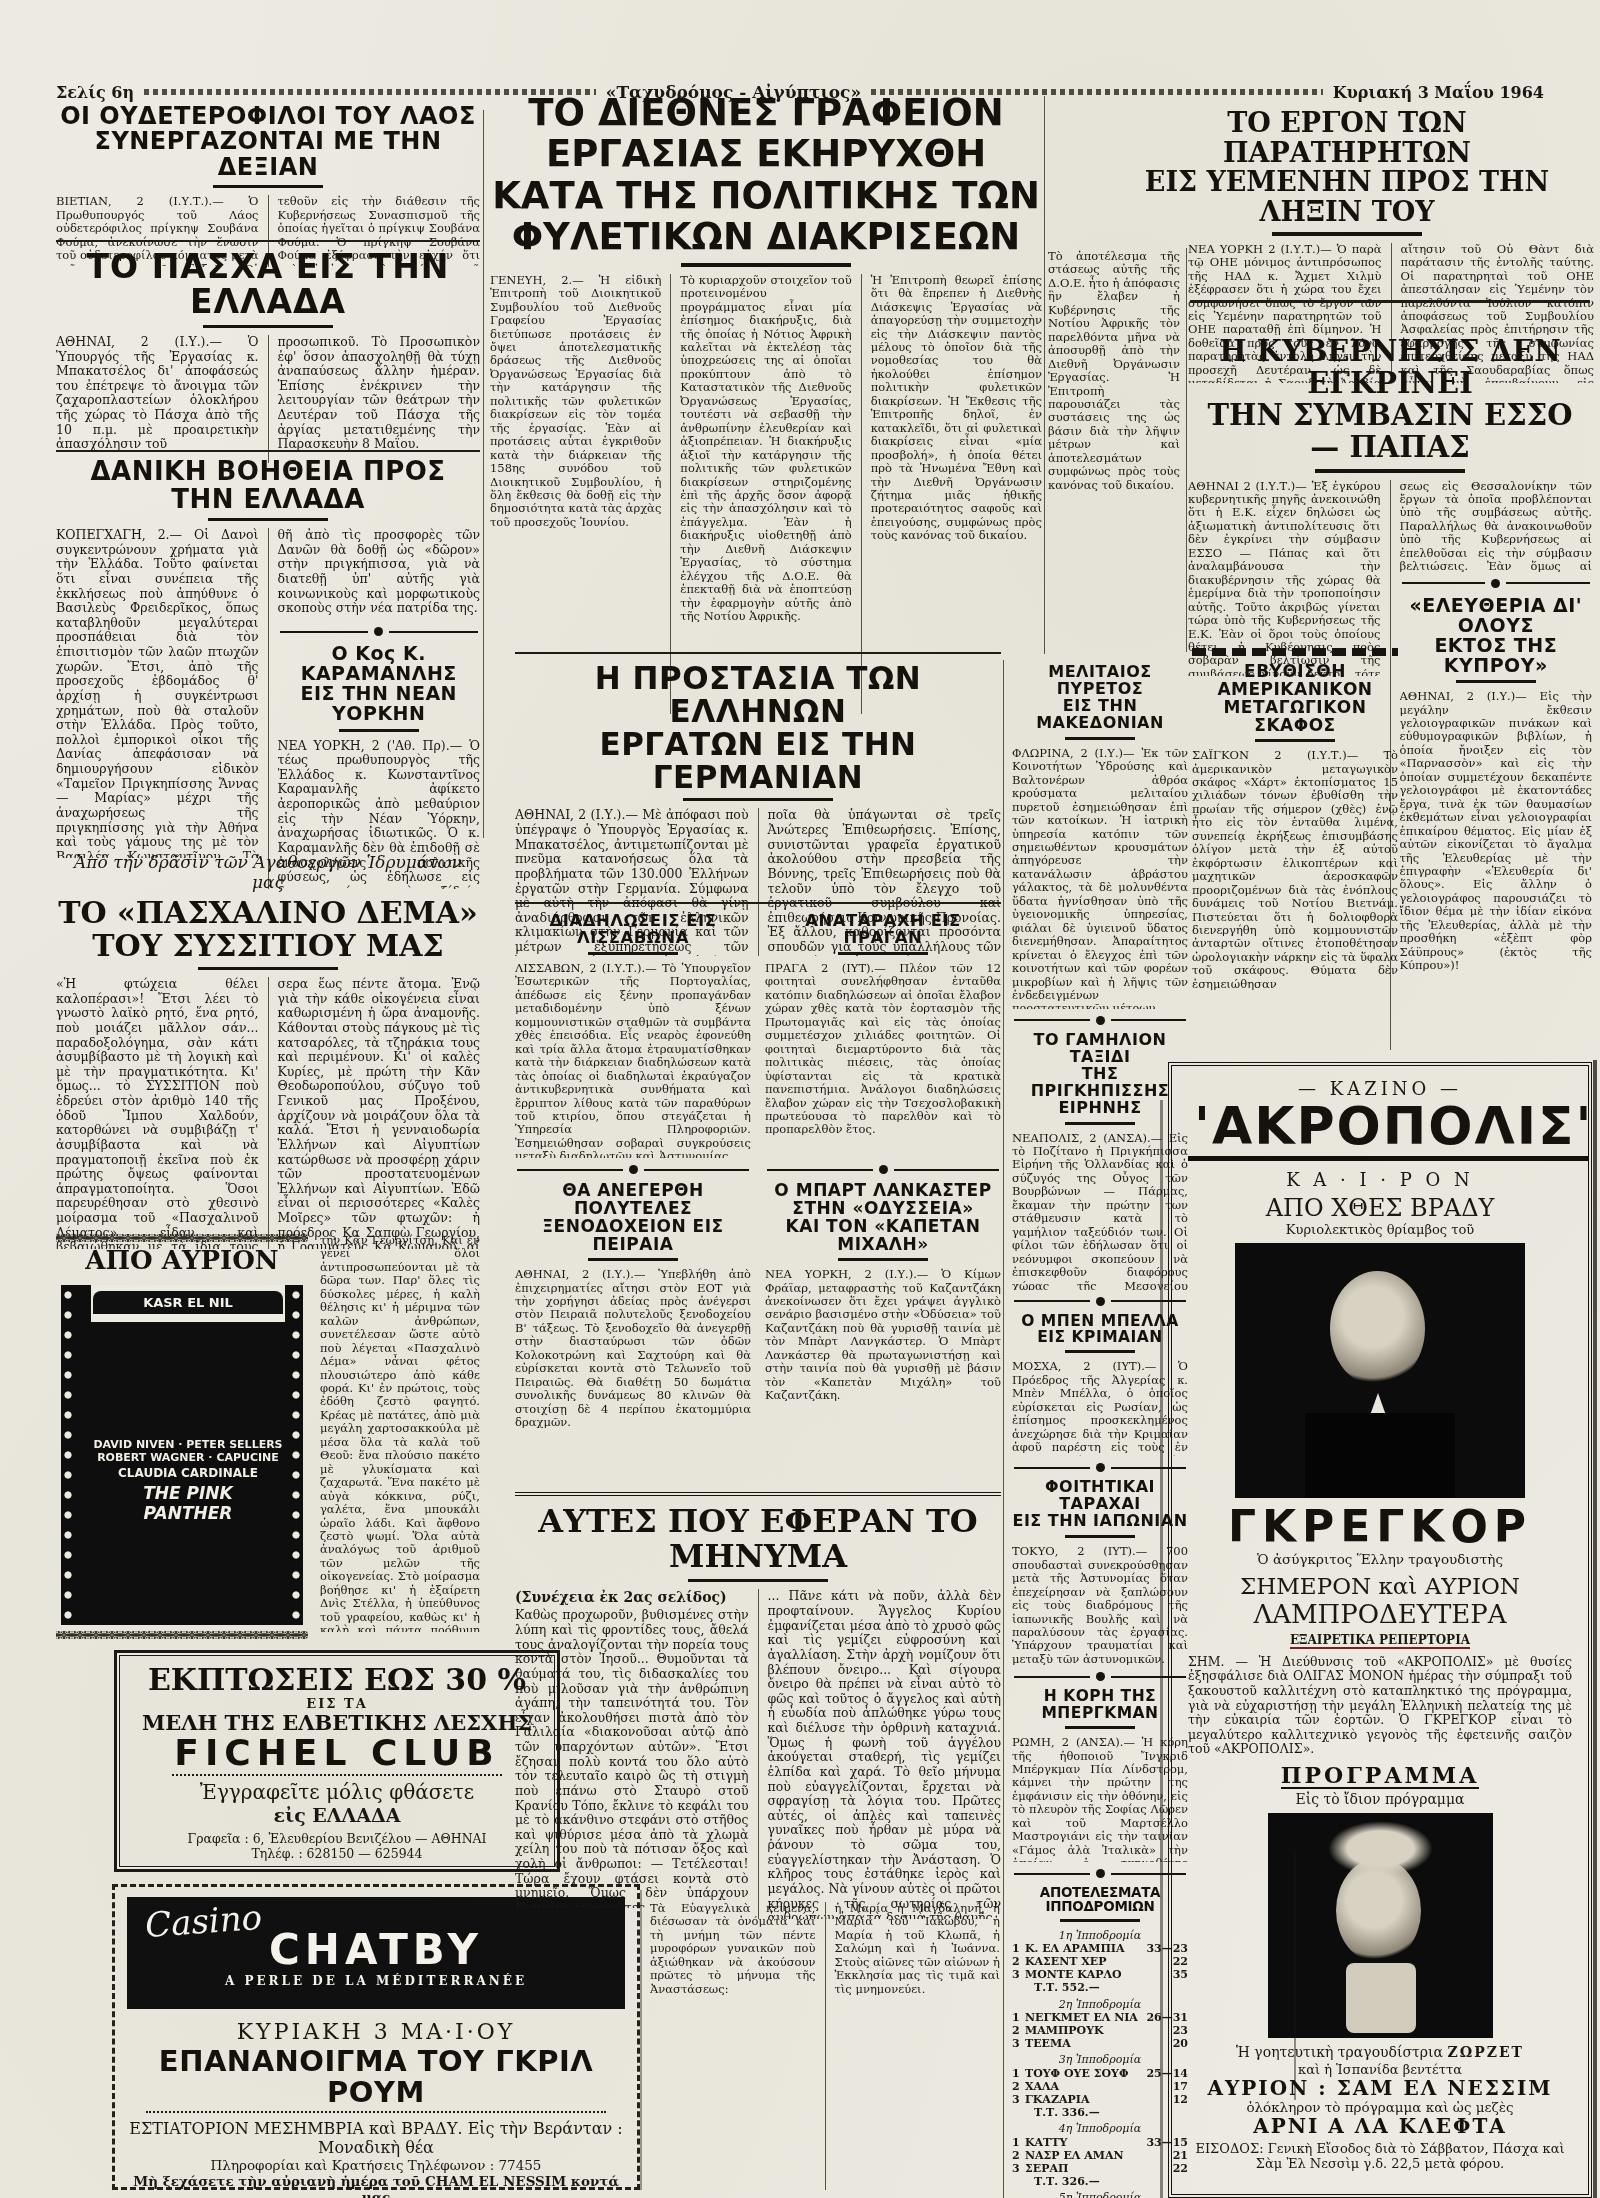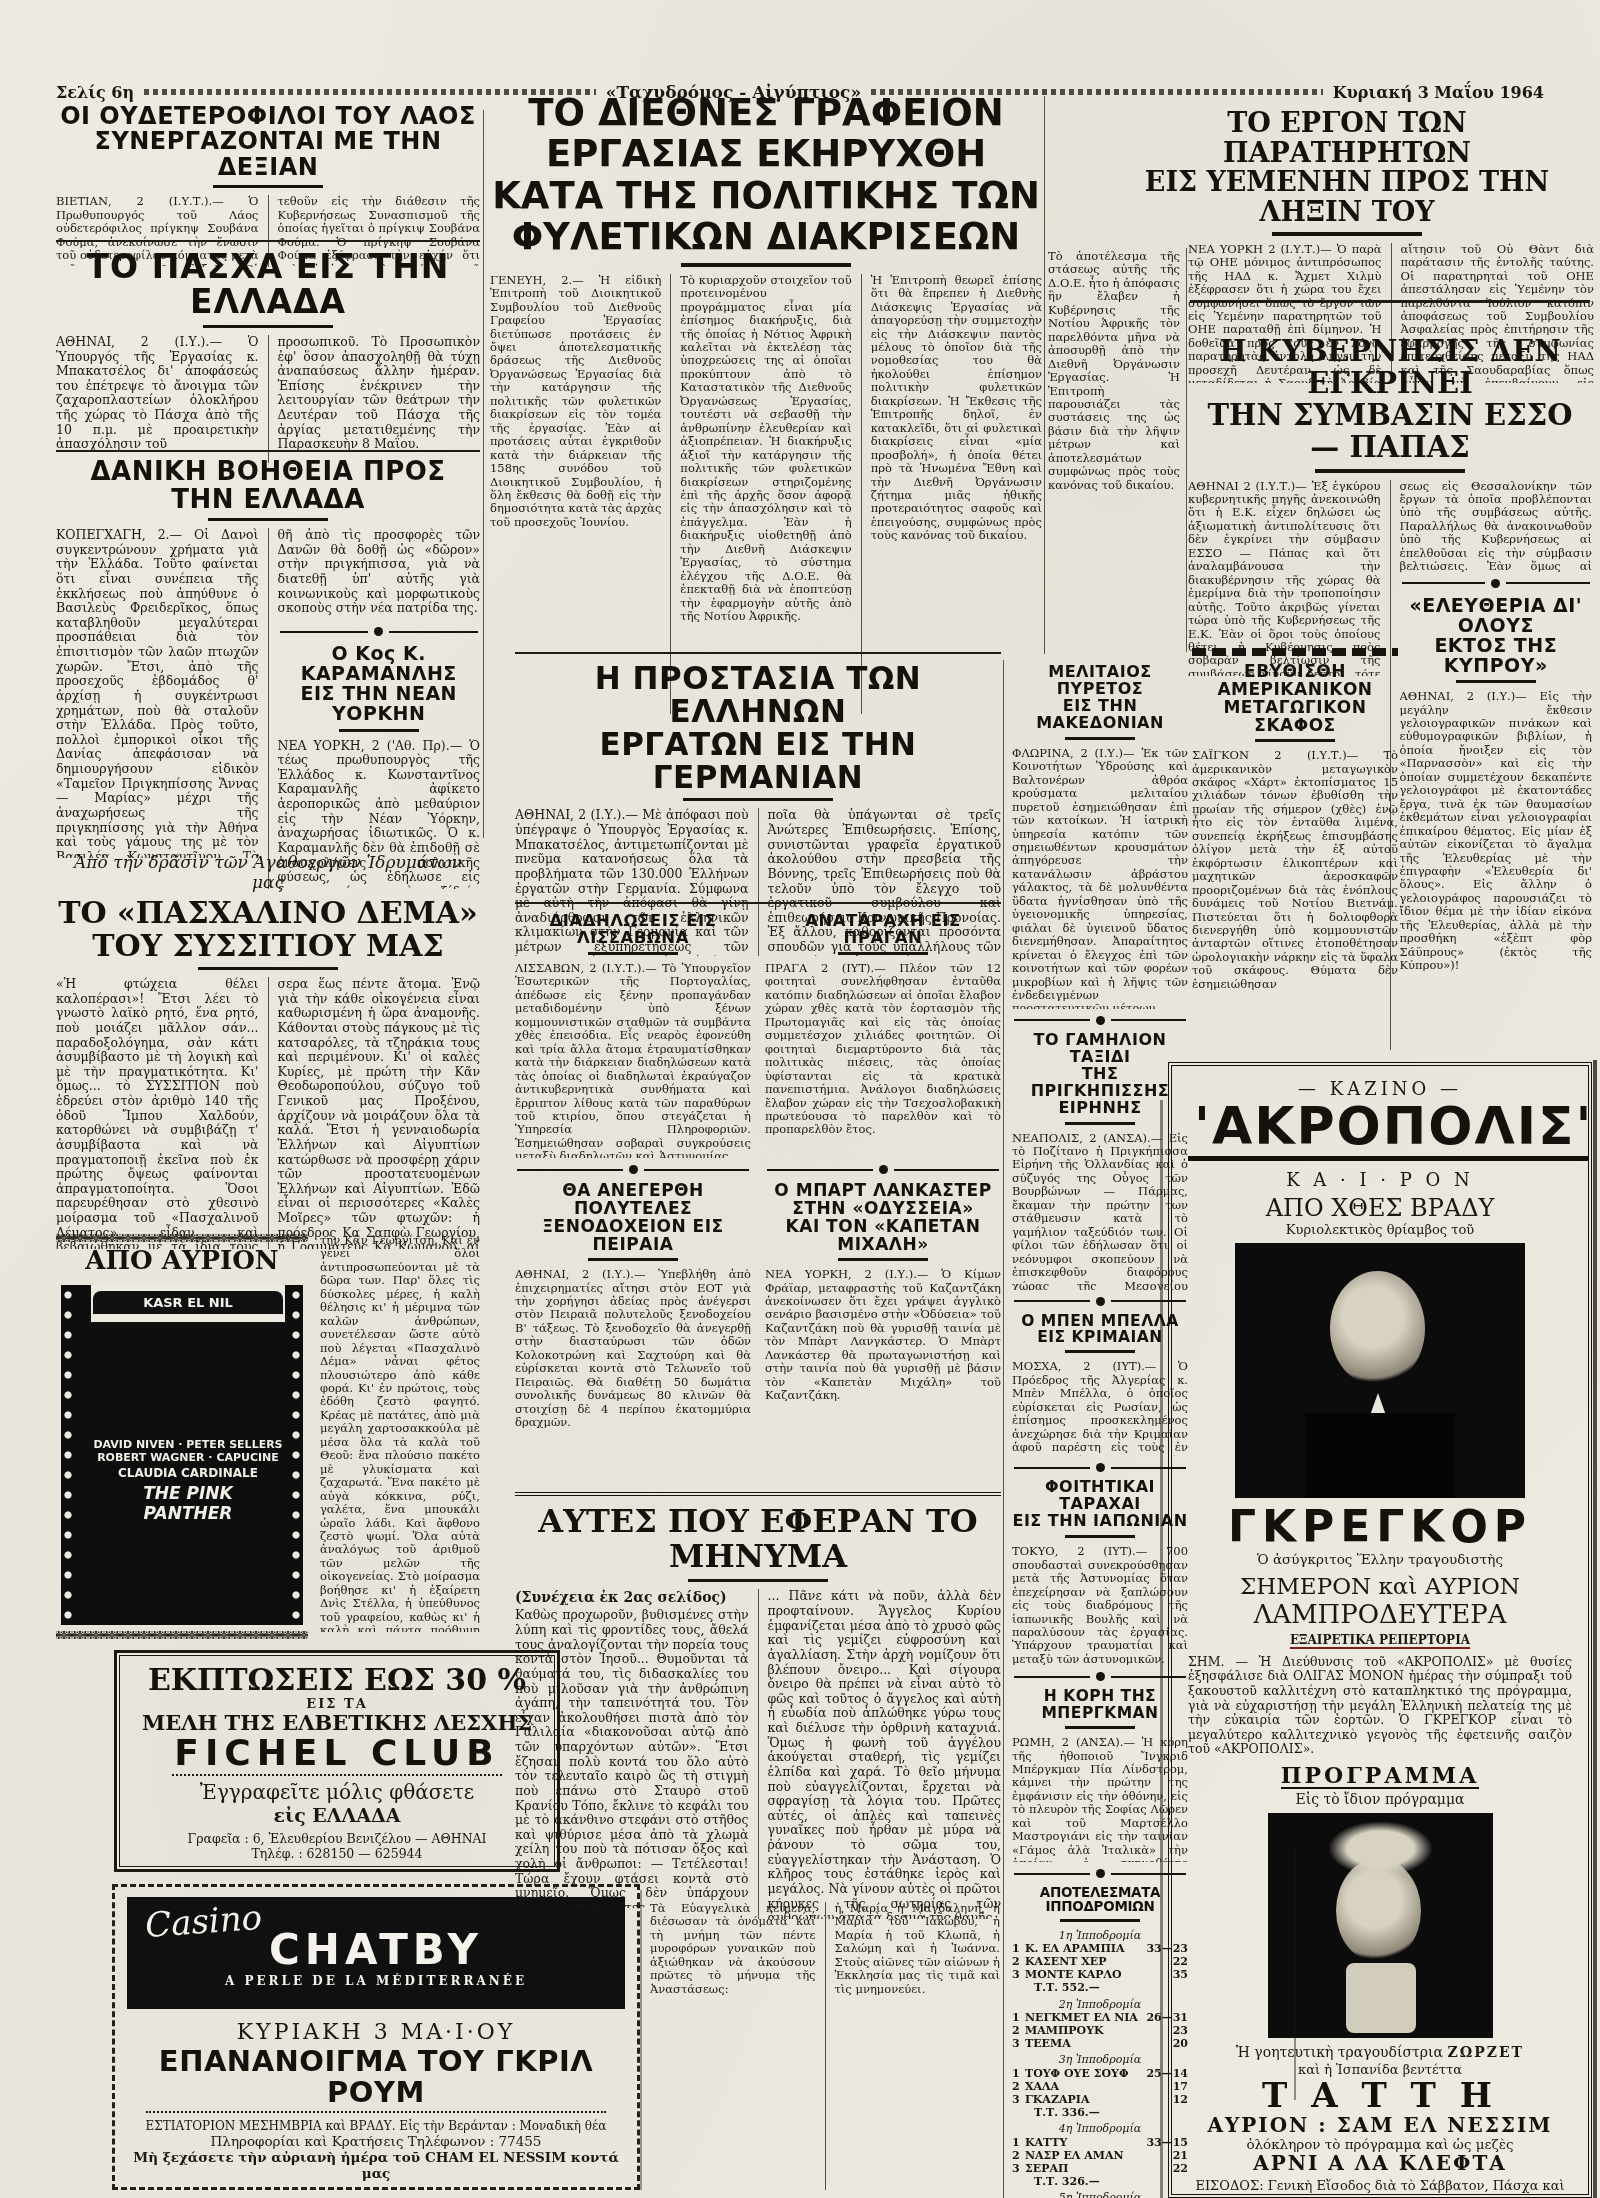--- a/index.html
+++ b/index.html
@@ -161,21 +161,21 @@
 
   <div class="abs zig" style="left:112px;top:1884px;width:528px;height:306px;box-sizing:border-box;padding:10px 12px;text-align:center;">
     <div class="banner" style="height:112px;position:relative;">
       <div style="position:absolute;left:18px;top:4px;font-style:italic;font-size:34px;font-family:'DejaVu Serif',serif;transform:rotate(-4deg);">Casino</div>
       <div style="padding-top:28px;font-family:'DejaVu Sans',sans-serif;font-weight:700;font-size:42px;letter-spacing:5px;">CHATBY</div>
       <div style="font-size:12px;letter-spacing:3px;font-weight:700;">A PERLE DE LA MÉDITERRANÉE</div>
     </div>
     <div style="font-size:22px;letter-spacing:3px;margin-top:10px;">ΚΥΡΙΑΚΗ 3 ΜΑ·Ι·ΟΥ</div>
     <div class="hd" style="font-size:29px;margin-top:2px;">ΕΠΑΝΑΝΟΙΓΜΑ ΤΟΥ ΓΚΡΙΛ ΡΟΥΜ</div>
     <div style="width:460px;border-top:2px dotted #1c1813;margin:4px auto 6px;"></div>
-    <div style="font-size:12px;">ΕΣΤΙΑΤΟΡΙΟΝ ΜΕΣΗΜΒΡΙΑ καὶ ΒΡΑΔΥ. Εἰς τὴν Βεράνταν : Μοναδικὴ θέα</div>
+    <div style="font-size:16px;">ΕΣΤΙΑΤΟΡΙΟΝ ΜΕΣΗΜΒΡΙΑ καὶ ΒΡΑΔΥ. Εἰς τὴν Βεράνταν : Μοναδικὴ θέα</div>
     <div style="font-size:13.5px;">Πληροφορίαι καὶ Κρατήσεις Τηλέφωνον : 77455</div>
     <div style="font-size:13.5px;font-weight:700;">Μὴ ξεχάσετε τὴν αὐριανὴ ἡμέρα τοῦ CHAM EL NESSIM κοντά μας</div>
   </div>
 
   <div class="abs" style="left:490px;top:92px;width:552px;">
     <div class="hd" style="font-size:37px;line-height:1.12;letter-spacing:0;">
       <div>ΤΟ ΔΙΕΘΝΕΣ ΓΡΑΦΕΙΟΝ ΕΡΓΑΣΙΑΣ ΕΚΗΡΥΧΘΗ</div>
       <div>ΚΑΤΑ ΤΗΣ ΠΟΛΙΤΙΚΗΣ ΤΩΝ ΦΥΛΕΤΙΚΩΝ ΔΙΑΚΡΙΣΕΩΝ</div>
     </div>
     <div class="ur" style="width:170px;height:4px;"></div>
@@ -452,21 +452,20 @@
     <div class="photo" style="width:225px;height:225px;">
       <div class="face" style="left:68px;top:45px;width:85px;height:105px;"></div>
       <div style="position:absolute;left:60px;top:8px;width:105px;height:55px;background:radial-gradient(ellipse at center,#d8d2c2 0 45%,transparent 70%);"></div>
       <div style="position:absolute;left:78px;top:150px;width:70px;height:70px;background:#d2ccbc;border-radius:8px;"></div>
     </div>
     <div style="font-size:14px;">
       <span>Ἡ γοητευτικὴ τραγουδίστρια</span>
       <span style="font-weight:700;letter-spacing:2px;">ΖΩΡΖΕΤ</span>
     </div>
     <div style="font-size:13px;margin-top:2px;">καὶ ἡ Ἱσπανίδα βεντέττα</div>
-    <div class="hs" style="font-size:34px;letter-spacing:6px;">Τ Α Τ Τ Η</div>
     <div class="hs" style="font-size:20px;letter-spacing:2px;">ΑΥΡΙΟΝ : ΣΑΜ ΕΛ ΝΕΣΣΙΜ</div>
     <div style="font-size:13.5px;">ὁλόκληρον τὸ πρόγραμμα καὶ ὡς μεζὲς</div>
     <div class="hs" style="font-size:20px;letter-spacing:2px;">ΑΡΝΙ Α ΛΑ ΚΛΕΦΤΑ</div>
     <div style="font-size:13px;margin-top:4px;">ΕΙΣΟΔΟΣ: Γενικὴ Εἴσοδος διὰ τὸ Σάββατον, Πάσχα καὶ Σὰμ Ἐλ Νεσσὶμ γ.δ. 22,5 μετὰ φόρου.</div>
   </div>
 
   <div class="streak" style="left:1593px;top:1060px;width:4px;height:1138px;"></div>
   <div class="streak" style="left:1160px;top:1100px;width:3px;height:1098px;opacity:.5;"></div>
   <div class="streak" style="left:1294px;top:1850px;width:2px;height:250px;opacity:.45;"></div>
   <div class="streak" style="left:640px;top:1890px;width:2px;height:300px;opacity:.4;"></div>

